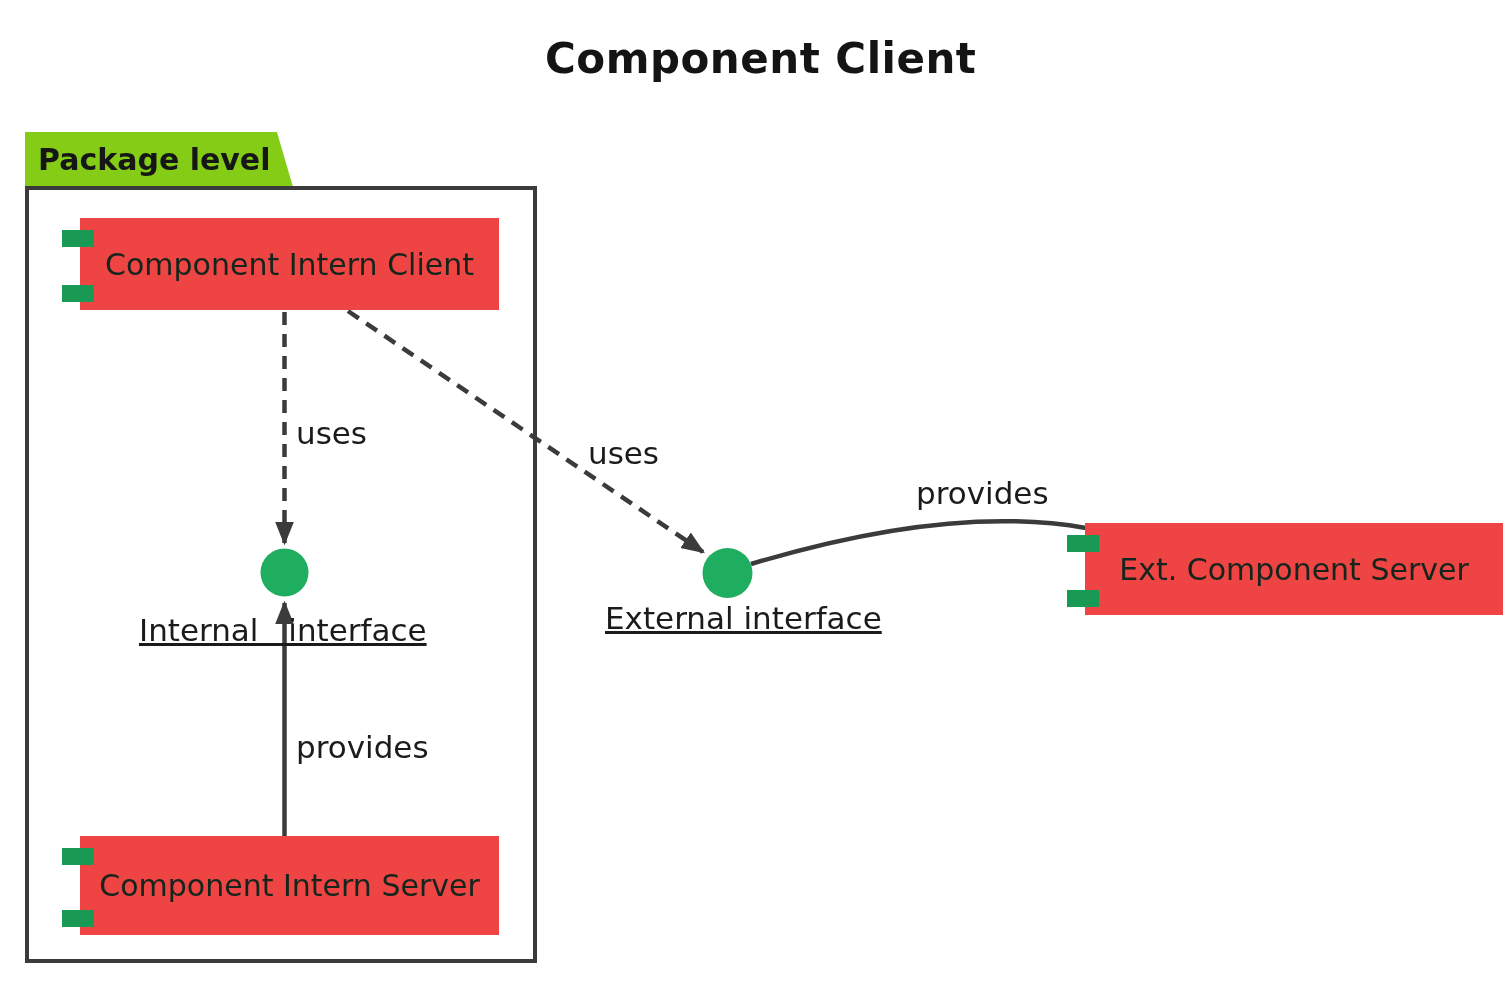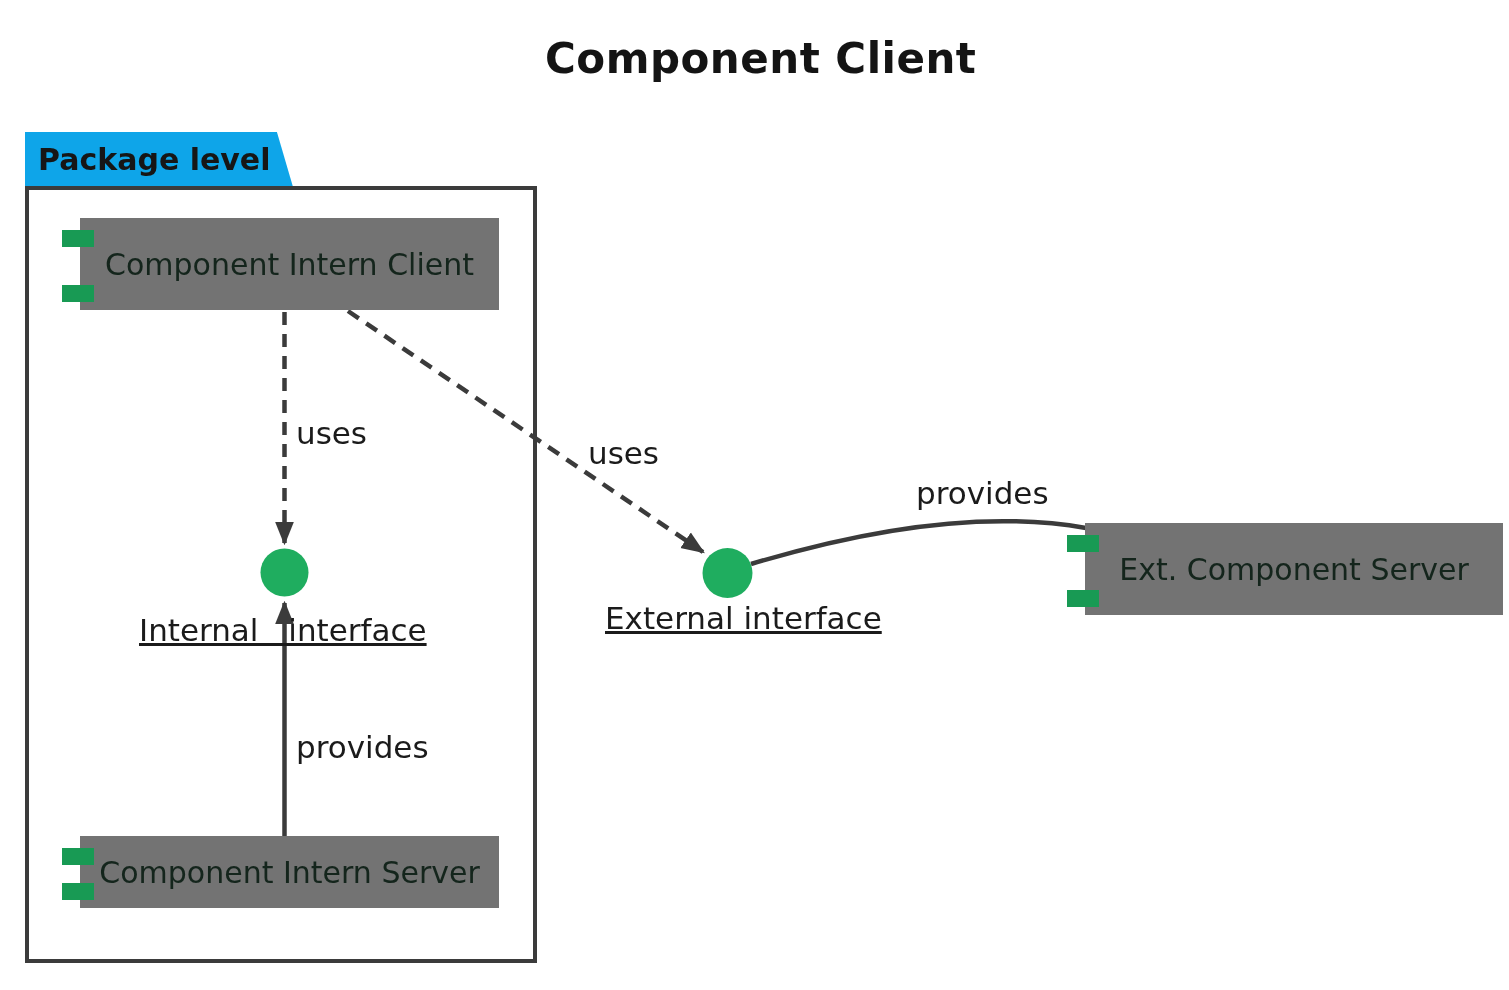--- a/index.html
+++ b/index.html
@@ -26,21 +26,21 @@
     white-space: nowrap;
     z-index: 3;
   }
 
   .package-tab {
     position: absolute;
     left: 25px;
     top: 132px;
     width: 268px;
     height: 55px;
-    background: #0ea5e9;
+    background: #84cc16;
     clip-path: polygon(0 0, 94% 0, 100% 100%, 0 100%);
     display: flex;
     align-items: center;
     box-sizing: border-box;
     padding-left: 13px;
     z-index: 1;
   }
   .package-tab span {
     font-size: 30px;
     font-weight: 700;
@@ -66,34 +66,34 @@
     width: 1509px;
     height: 990px;
     z-index: 2;
   }
   .edge-dashed { stroke: #3B3B3B; stroke-width: 4.5; stroke-dasharray: 13 9; fill: none; }
   .edge-solid  { stroke: #3B3B3B; stroke-width: 4.5; fill: none; }
   .iface-circle { fill: #1FAD5F; stroke: none; }
 
   .component {
     position: absolute;
-    background: #737373;
+    background: #ef4444;
     display: flex;
     align-items: center;
     justify-content: center;
     z-index: 3;
   }
   .component .comp-label {
     font-size: 30px;
     font-weight: 400;
     color: #14251c;
     white-space: nowrap;
   }
   .comp-client { left: 80px;   top: 218px; width: 419px; height: 92px; }
-  .comp-server { left: 80px;   top: 836px; width: 419px; height: 72px; }
+  .comp-server { left: 80px;   top: 836px; width: 419px; height: 99px; }
   .comp-ext    { left: 1085px; top: 523px; width: 418px; height: 92px; }
 
   .ctab {
     position: absolute;
     left: -18px;
     width: 32px;
     height: 17px;
     background: #189A54;
   }
   .ctab.t1 { top: 12px; }

